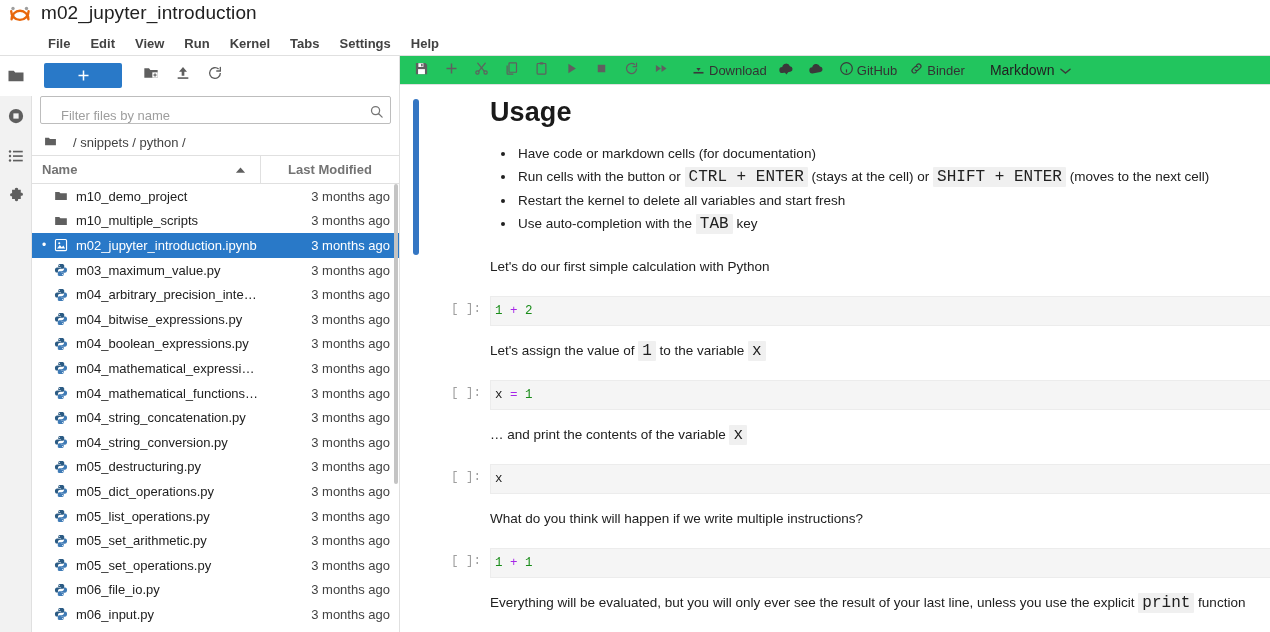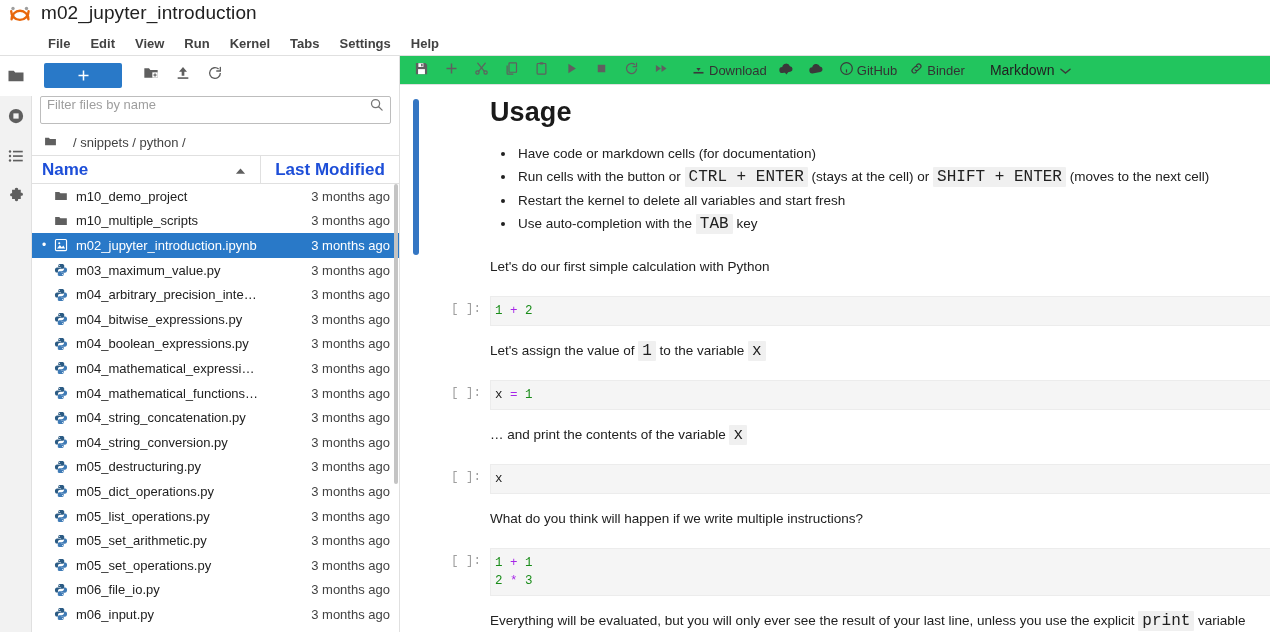--- a/index.html
+++ b/index.html
@@ -63,38 +63,38 @@
   }
   .fb-new-btn svg { display: block; }
   .fb-icon-btn {
     width: 30px; height: 28px; display: flex; align-items: center;
     justify-content: center; cursor: pointer; border-radius: 2px;
   }
 
   .fb-filter-wrap { padding: 2px 8px 6px 8px; flex: none; }
   .fb-filter {
     height: 28px; border: 1px solid #bdbdbd; border-radius: 2px;
-    display: flex; align-items: flex-start; padding: 0 6px 0 6px; background: #fff;
+    display: flex; align-items: flex-end; padding: 0 6px 0 20px; background: #fff;
   }
   .fb-filter input {
     flex: 1; border: none; outline: none; font-size: 13px;
     color: #212121; font-family: "Liberation Sans", sans-serif;
     background: transparent;
   }
   .fb-filter input::placeholder { color: #9e9e9e; }
 
   .fb-breadcrumb {
     height: 26px; display: flex; align-items: center; gap: 16px;
     padding: 0 8px 0 12px; font-size: 13px; color: #424242; flex: none;
     border-bottom: 1px solid #e0e0e0;
   }
 
   .fb-header {
     height: 28px; display: flex; align-items: center; flex: none;
-    border-bottom: 1px solid #e0e0e0; font-size: 17px; color: #1d4ed8;
+    border-bottom: 1px solid #e0e0e0; font-size: 13px; color: #737373;
     font-weight: bold;
   }
   .fb-h-name {
     flex: 1; display: flex; align-items: center; padding-left: 10px;
     border-right: 1px solid #e0e0e0; height: 100%; cursor: pointer;
   }
   .fb-h-name .sort-arrow { margin-left: auto; margin-right: 14px; }
   .fb-h-mod {
     width: 138px; display: flex; align-items: center; justify-content: center;
     height: 100%; cursor: pointer;
@@ -728,22 +728,21 @@
         </div>
         <div class="spacer-14"></div>
         <div class="md-cell">
           <div class="md-p"><span>What do you think will happen if we write multiple instructions?</span></div>
           <div class="spacer-18"></div>
         </div>
         <div class="code-row">
           <div class="prompt">[ ]:</div>
           <div class="code-cell">
             <div><span class="tok-num">1</span><span class="">&nbsp;</span><span class="tok-op">+</span><span class="">&nbsp;</span><span class="tok-num">1</span></div>
-            <div><span class="tok-num">2</span><span class="">&nbsp;</span><span class="tok-op">*</span><span class="">&nbsp;</span><span class="tok-num">3</span></div>
           </div>
         </div>
         <div class="spacer-14"></div>
         <div class="md-cell">
-          <div class="md-p"><span>Everything will be evaluated, but you will only ever see the result of your last line, unless you use the explicit </span><code class="inl">print</code><span> variable</span></div>
+          <div class="md-p"><span>Everything will be evaluated, but you will only ever see the result of your last line, unless you use the explicit </span><code class="inl">print</code><span> function</span></div>
         </div>
       </div>
   </div>
 </div>
 
 </body></html>

